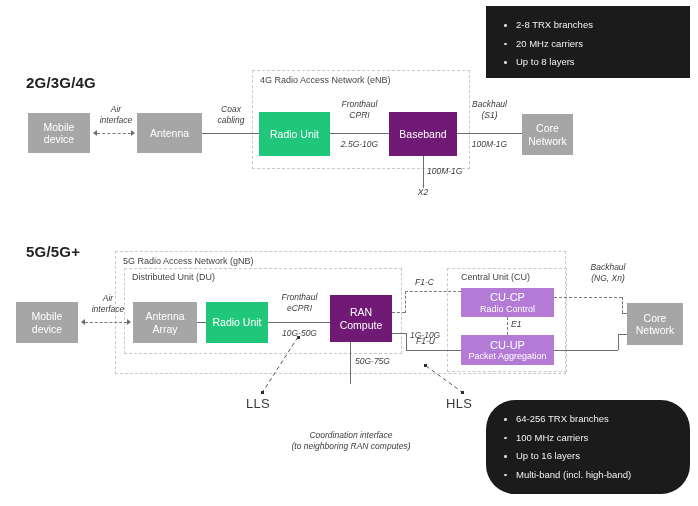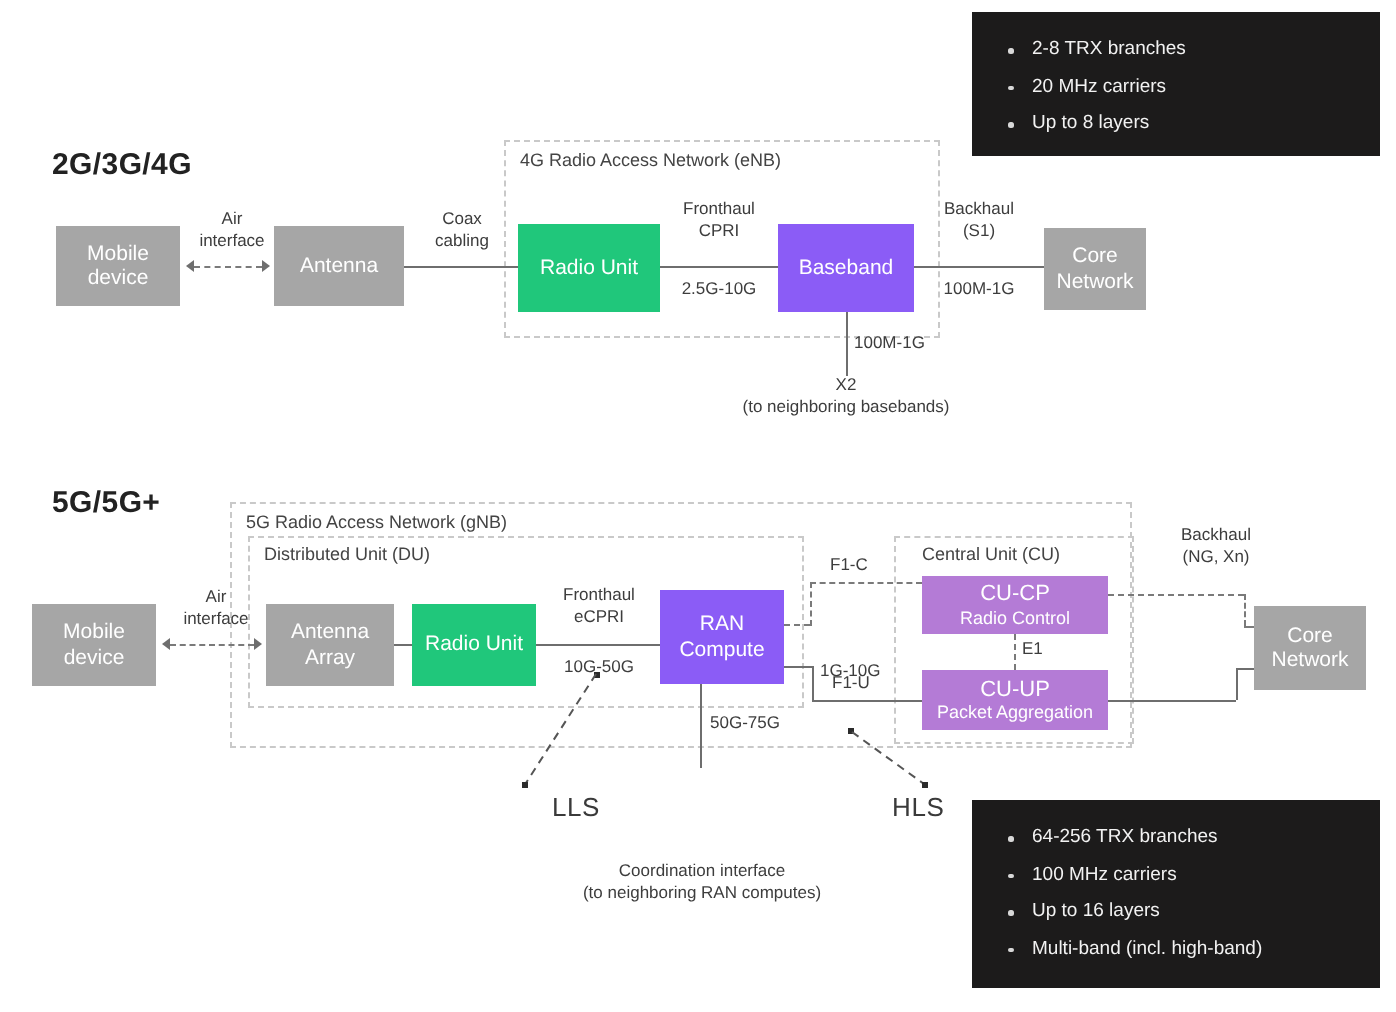--- a/index.html
+++ b/index.html
@@ -29,33 +29,34 @@
   .node{
     display:flex;flex-direction:column;align-items:center;justify-content:center;
     text-align:center;color:#fff;line-height:1.15;
   }
   .node .l1{font-size:10.5px;}
   .node .l2{font-size:10.5px;}
   .node.sub .l1{font-size:11px;}
   .node.sub .l2{font-size:9px;}
   .grey{background:#a6a6a6;}
   .green{background:#20c77b;}
-  .blue{background:#8b5cf6;}
+  .blue{background:#701a75;}
   .purple{background:#b47bd6;}
 
   
   .hline{background:#6e6e6e;height:1px;}
   .vline{background:#6e6e6e;width:1px;}
   .hline-d{border-top:1px dashed #7a7a7a;height:0;}
   .vline-d{border-left:1px dashed #7a7a7a;width:0;}
 
   
   .cap{
     font-size:8.5px;color:#3d3d3d;text-align:center;line-height:1.25;
     white-space:nowrap;
+    font-style:italic;
   }
   .cap-rate{font-size:8.5px;color:#3d3d3d;white-space:nowrap;}
 
   
   .panel{
     background:#1c1b1b;color:#f2f2f2;
     padding:10px 12px 10px 16px;
   }
   .panel ul{margin:0;padding:0;list-style:none;}
   .panel li{
@@ -129,21 +130,20 @@
 
 <div class="abs node grey" style="left:522px;top:114px;width:51px;height:41px;">
   <span class="l1">Core</span>
   <span class="l2">Network</span>
 </div>
 
 <div class="abs vline" style="left:423px;top:156px;width:1px;height:32px;"></div>
 <div class="abs cap cap-rate" style="left:427px;top:166px;">100M-1G</div>
 <div class="abs cap" style="left:333px;top:187px;width:180px;">
   <div>X2</div>
-  <div>(to neighboring basebands)</div>
 </div>
 
 <div class="abs panel" style="left:486px;top:6px;width:204px;height:72px;">
   <ul>
     <li>2-8 TRX branches</li>
     <li>20 MHz carriers</li>
     <li>Up to 8 layers</li>
   </ul>
 </div>
 
@@ -239,29 +239,29 @@
 <div class="abs cap" style="left:277px;top:384px;width:148px;margin-top:46px;">
   <div>Coordination interface</div>
   <div>(to neighboring RAN computes)</div>
 </div>
 
 <div class="abs dot" style="left:297px;top:336px;"></div>
 <svg class="abs" style="left:250px;top:335px;width:52px;height:62px;overflow:visible;">
   <line x1="48" y1="2" x2="12" y2="58" stroke="#555" stroke-width="1" stroke-dasharray="4,3"></line>
 </svg>
 <div class="abs dot" style="left:261px;top:391px;"></div>
-<div class="abs acr" style="left:246px;top:396px;margin-left:30px;">LLS</div>
+<div class="abs acr" style="left:246px;top:396px;">LLS</div>
 
 <div class="abs dot" style="left:424px;top:364px;"></div>
 <svg class="abs" style="left:420px;top:363px;width:62px;height:34px;overflow:visible;">
   <line x1="6" y1="3" x2="42" y2="29" stroke="#555" stroke-width="1" stroke-dasharray="4,3"></line>
 </svg>
 <div class="abs dot" style="left:461px;top:391px;"></div>
 <div class="abs acr" style="left:446px;top:396px;">HLS</div>
 
-<div class="abs panel" style="left:486px;top:400px;width:204px;height:94px;">
+<div class="abs panel" style="left:486px;top:400px;width:204px;height:94px;border-radius:29px;">
   <ul>
     <li>64-256 TRX branches</li>
     <li>100 MHz carriers</li>
     <li>Up to 16 layers</li>
     <li>Multi-band (incl. high-band)</li>
   </ul>
 </div>
 
 </body></html>

